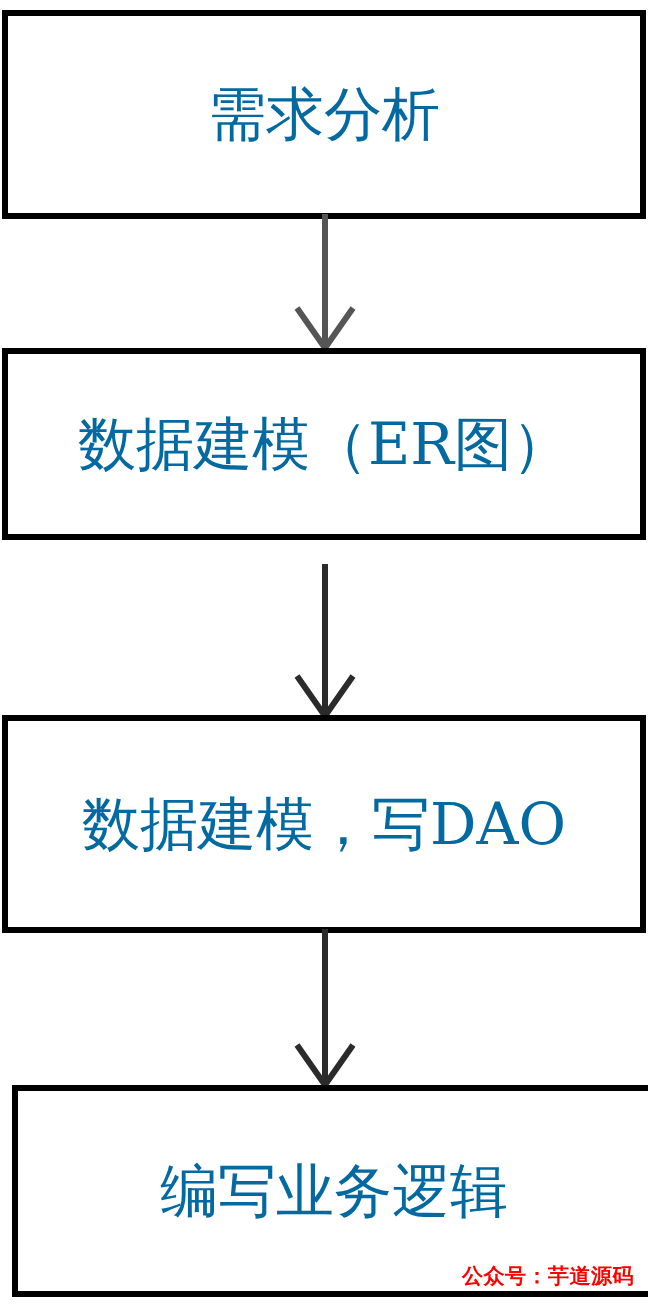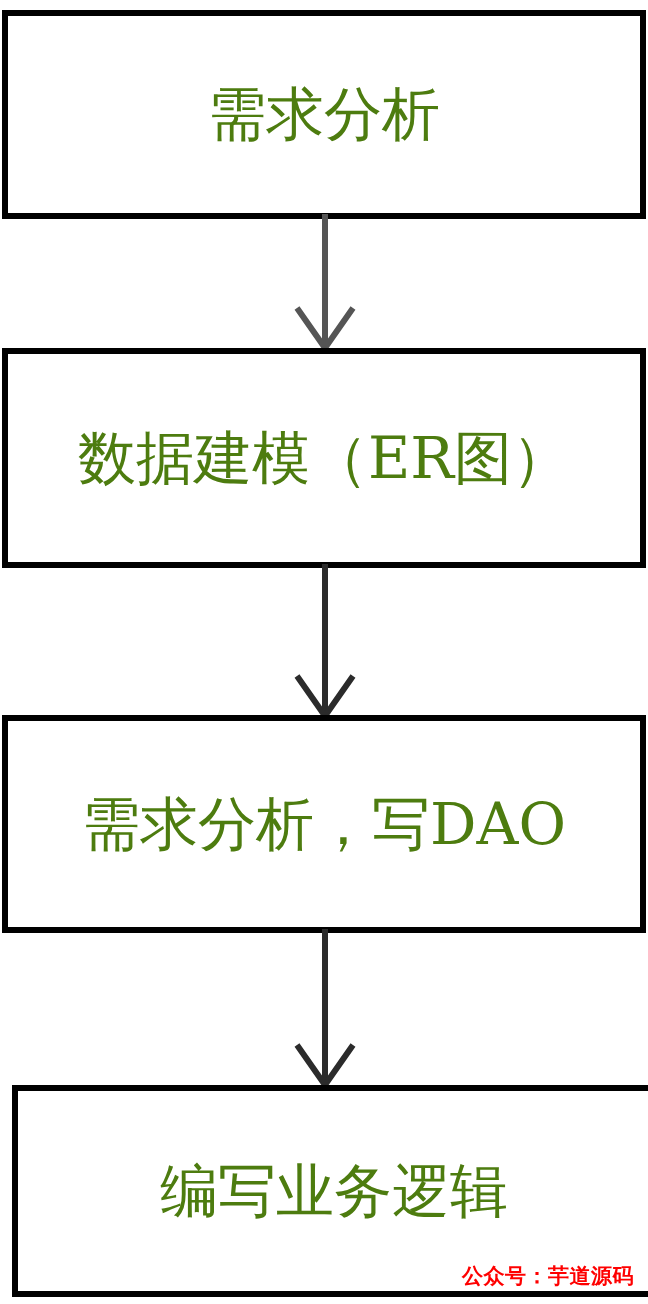--- a/index.html
+++ b/index.html
@@ -24,21 +24,21 @@
     background: #ffffff;
     border: 6px solid #000000;
     display: flex;
     align-items: center;
     justify-content: center;
   }
   .flow-node-label {
     font-family: "DejaVu Serif", "Liberation Serif", serif;
     font-size: 58px;
     line-height: 1.05;
-    color: #4d7c0f;
+    color: #0369a1;
     letter-spacing: 0px;
     white-space: nowrap;
     text-align: center;
   }
   .flow-connector {
     position: absolute;
     overflow: visible;
   }
   .watermark {
     position: absolute;
@@ -57,31 +57,31 @@
 
   <div class="flow-node" style="left:2px; top:10px; width:644px; height:209px;">
     <span class="flow-node-label">需求分析</span>
   </div>
 
   <svg class="flow-connector" style="left:290px; top:214px;" width="70" height="138" viewBox="0 0 70 138">
     <line x1="35" y1="0" x2="35" y2="136" stroke="#555555" stroke-width="6"></line>
     <polyline points="7,94 35,134 63,94" fill="none" stroke="#555555" stroke-width="6" stroke-linecap="butt" stroke-linejoin="miter"></polyline>
   </svg>
 
-  <div class="flow-node" style="left:2px; top:348px; width:644px; height:220px;">
+  <div class="flow-node" style="left:2px; top:348px; width:644px; height:192px;">
     <span class="flow-node-label">数据建模（ER图）</span>
   </div>
 
   <svg class="flow-connector" style="left:290px; top:564px;" width="70" height="156" viewBox="0 0 70 156">
     <line x1="35" y1="0" x2="35" y2="154" stroke="#2b2b2b" stroke-width="6"></line>
     <polyline points="7,112 35,152 63,112" fill="none" stroke="#2b2b2b" stroke-width="6" stroke-linecap="butt" stroke-linejoin="miter"></polyline>
   </svg>
 
   <div class="flow-node" style="left:2px; top:715px; width:644px; height:218px;">
-    <span class="flow-node-label">需求分析，写DAO</span>
+    <span class="flow-node-label">数据建模，写DAO</span>
   </div>
 
   <svg class="flow-connector" style="left:290px; top:929px;" width="70" height="160" viewBox="0 0 70 160">
     <line x1="35" y1="0" x2="35" y2="158" stroke="#2b2b2b" stroke-width="6"></line>
     <polyline points="7,116 35,156 63,116" fill="none" stroke="#2b2b2b" stroke-width="6" stroke-linecap="butt" stroke-linejoin="miter"></polyline>
   </svg>
 
   <div class="flow-node" style="left:12px; top:1085px; width:644px; height:212px;">
     <span class="flow-node-label">编写业务逻辑</span>
   </div>

